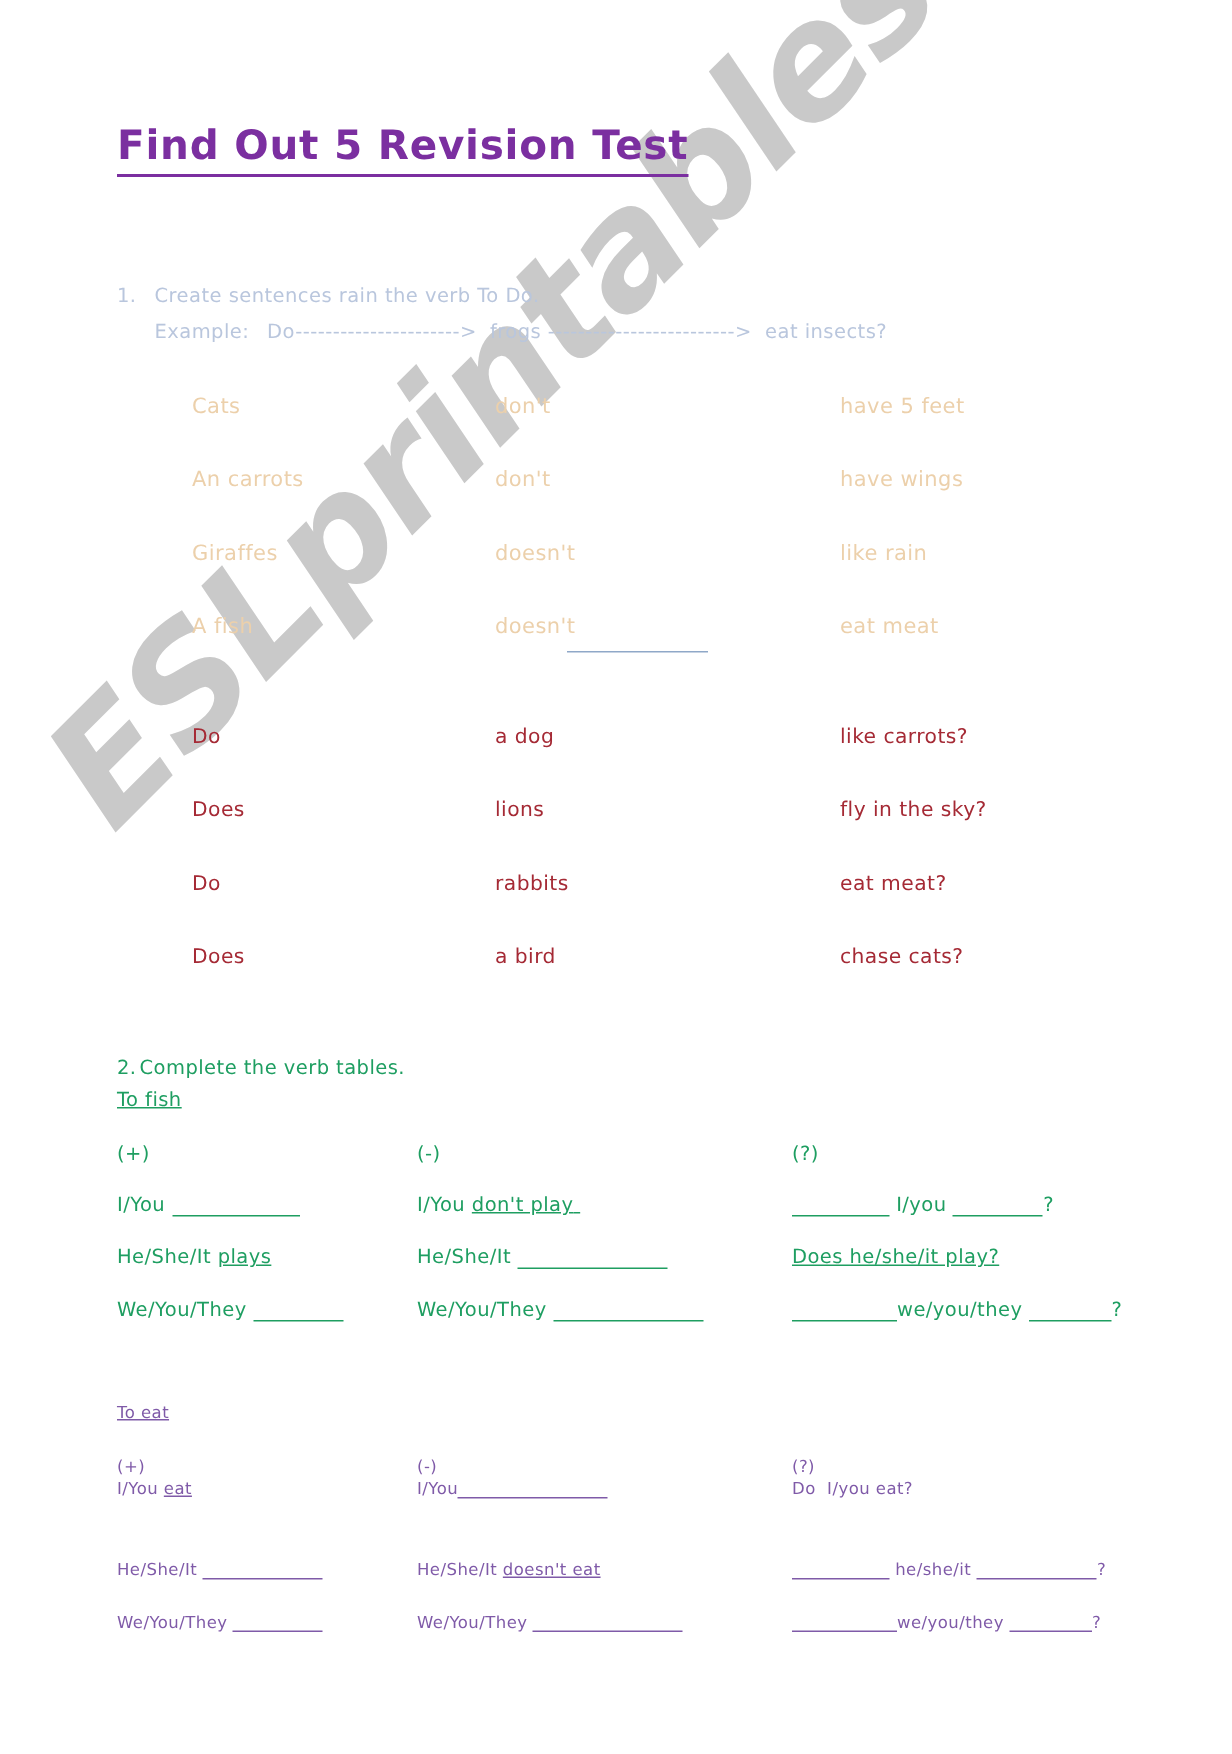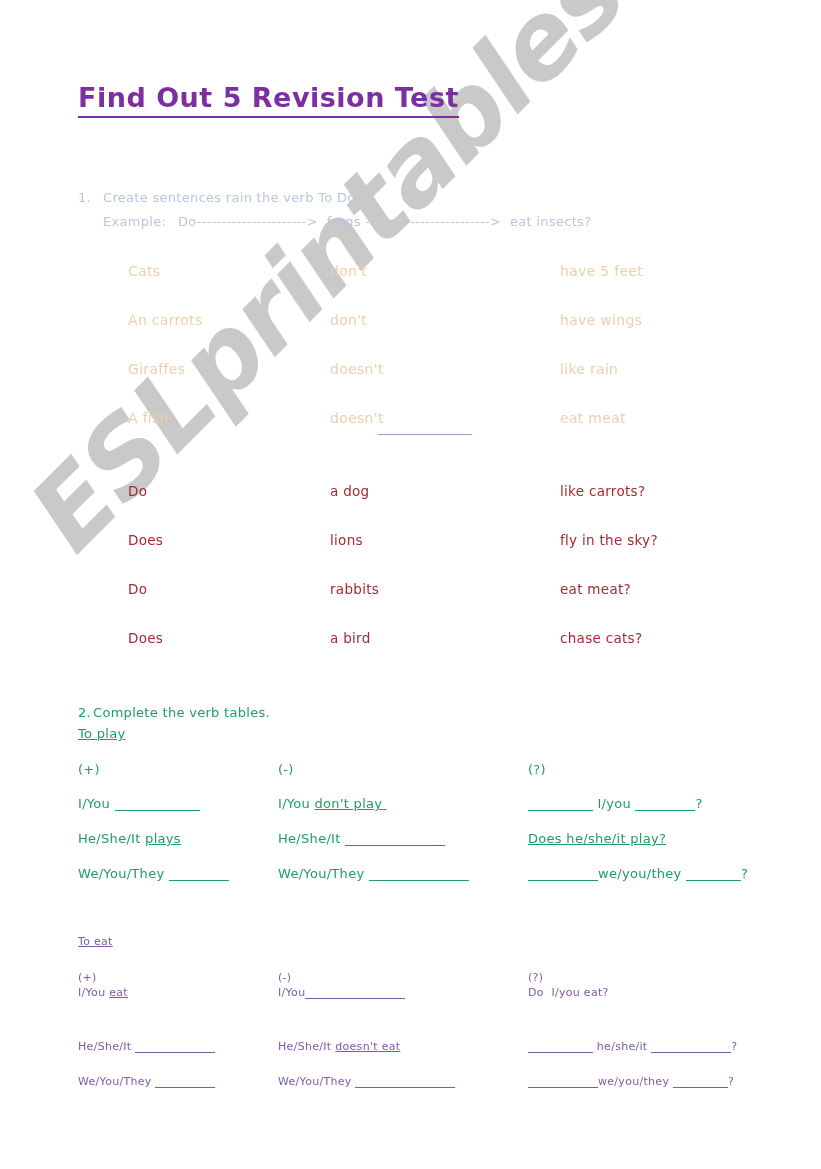--- a/index.html
+++ b/index.html
@@ -227,21 +227,21 @@
     <div class="abs red col-b r7">rabbits</div>
     <div class="abs red col-c r7">eat meat?</div>
 
     <div class="abs red col-a r8">Does</div>
     <div class="abs red col-b r8">a bird</div>
     <div class="abs red col-c r8">chase cats?</div>
 
     <div class="abs green" id="ex2-num">2.</div>
     <div class="abs green" id="ex2-text">Complete the verb tables.</div>
 
-    <div class="abs green u" id="toplay-title">To play</div>
+    <div class="abs green u" id="toplay-title">To fish</div>
 
     <div class="abs green tbl-c1 p-hdr">(+)</div>
     <div class="abs green tbl-c2 p-hdr">(-)</div>
     <div class="abs green tbl-c3 p-hdr">(?)</div>
 
     <div class="abs green tbl-c1 p-row1"><span>I/You </span><span class="blank b85"></span></div>
     <div class="abs green tbl-c2 p-row1"><span>I/You </span><span class="u">don't play</span><span class="u"> </span></div>
     <div class="abs green tbl-c3 p-row1"><span class="blank b65"></span><span> I/you </span><span class="blank b60"></span><span>?</span></div>
 
     <div class="abs green tbl-c1 p-row2"><span>He/She/It </span><span class="u">plays</span></div>

